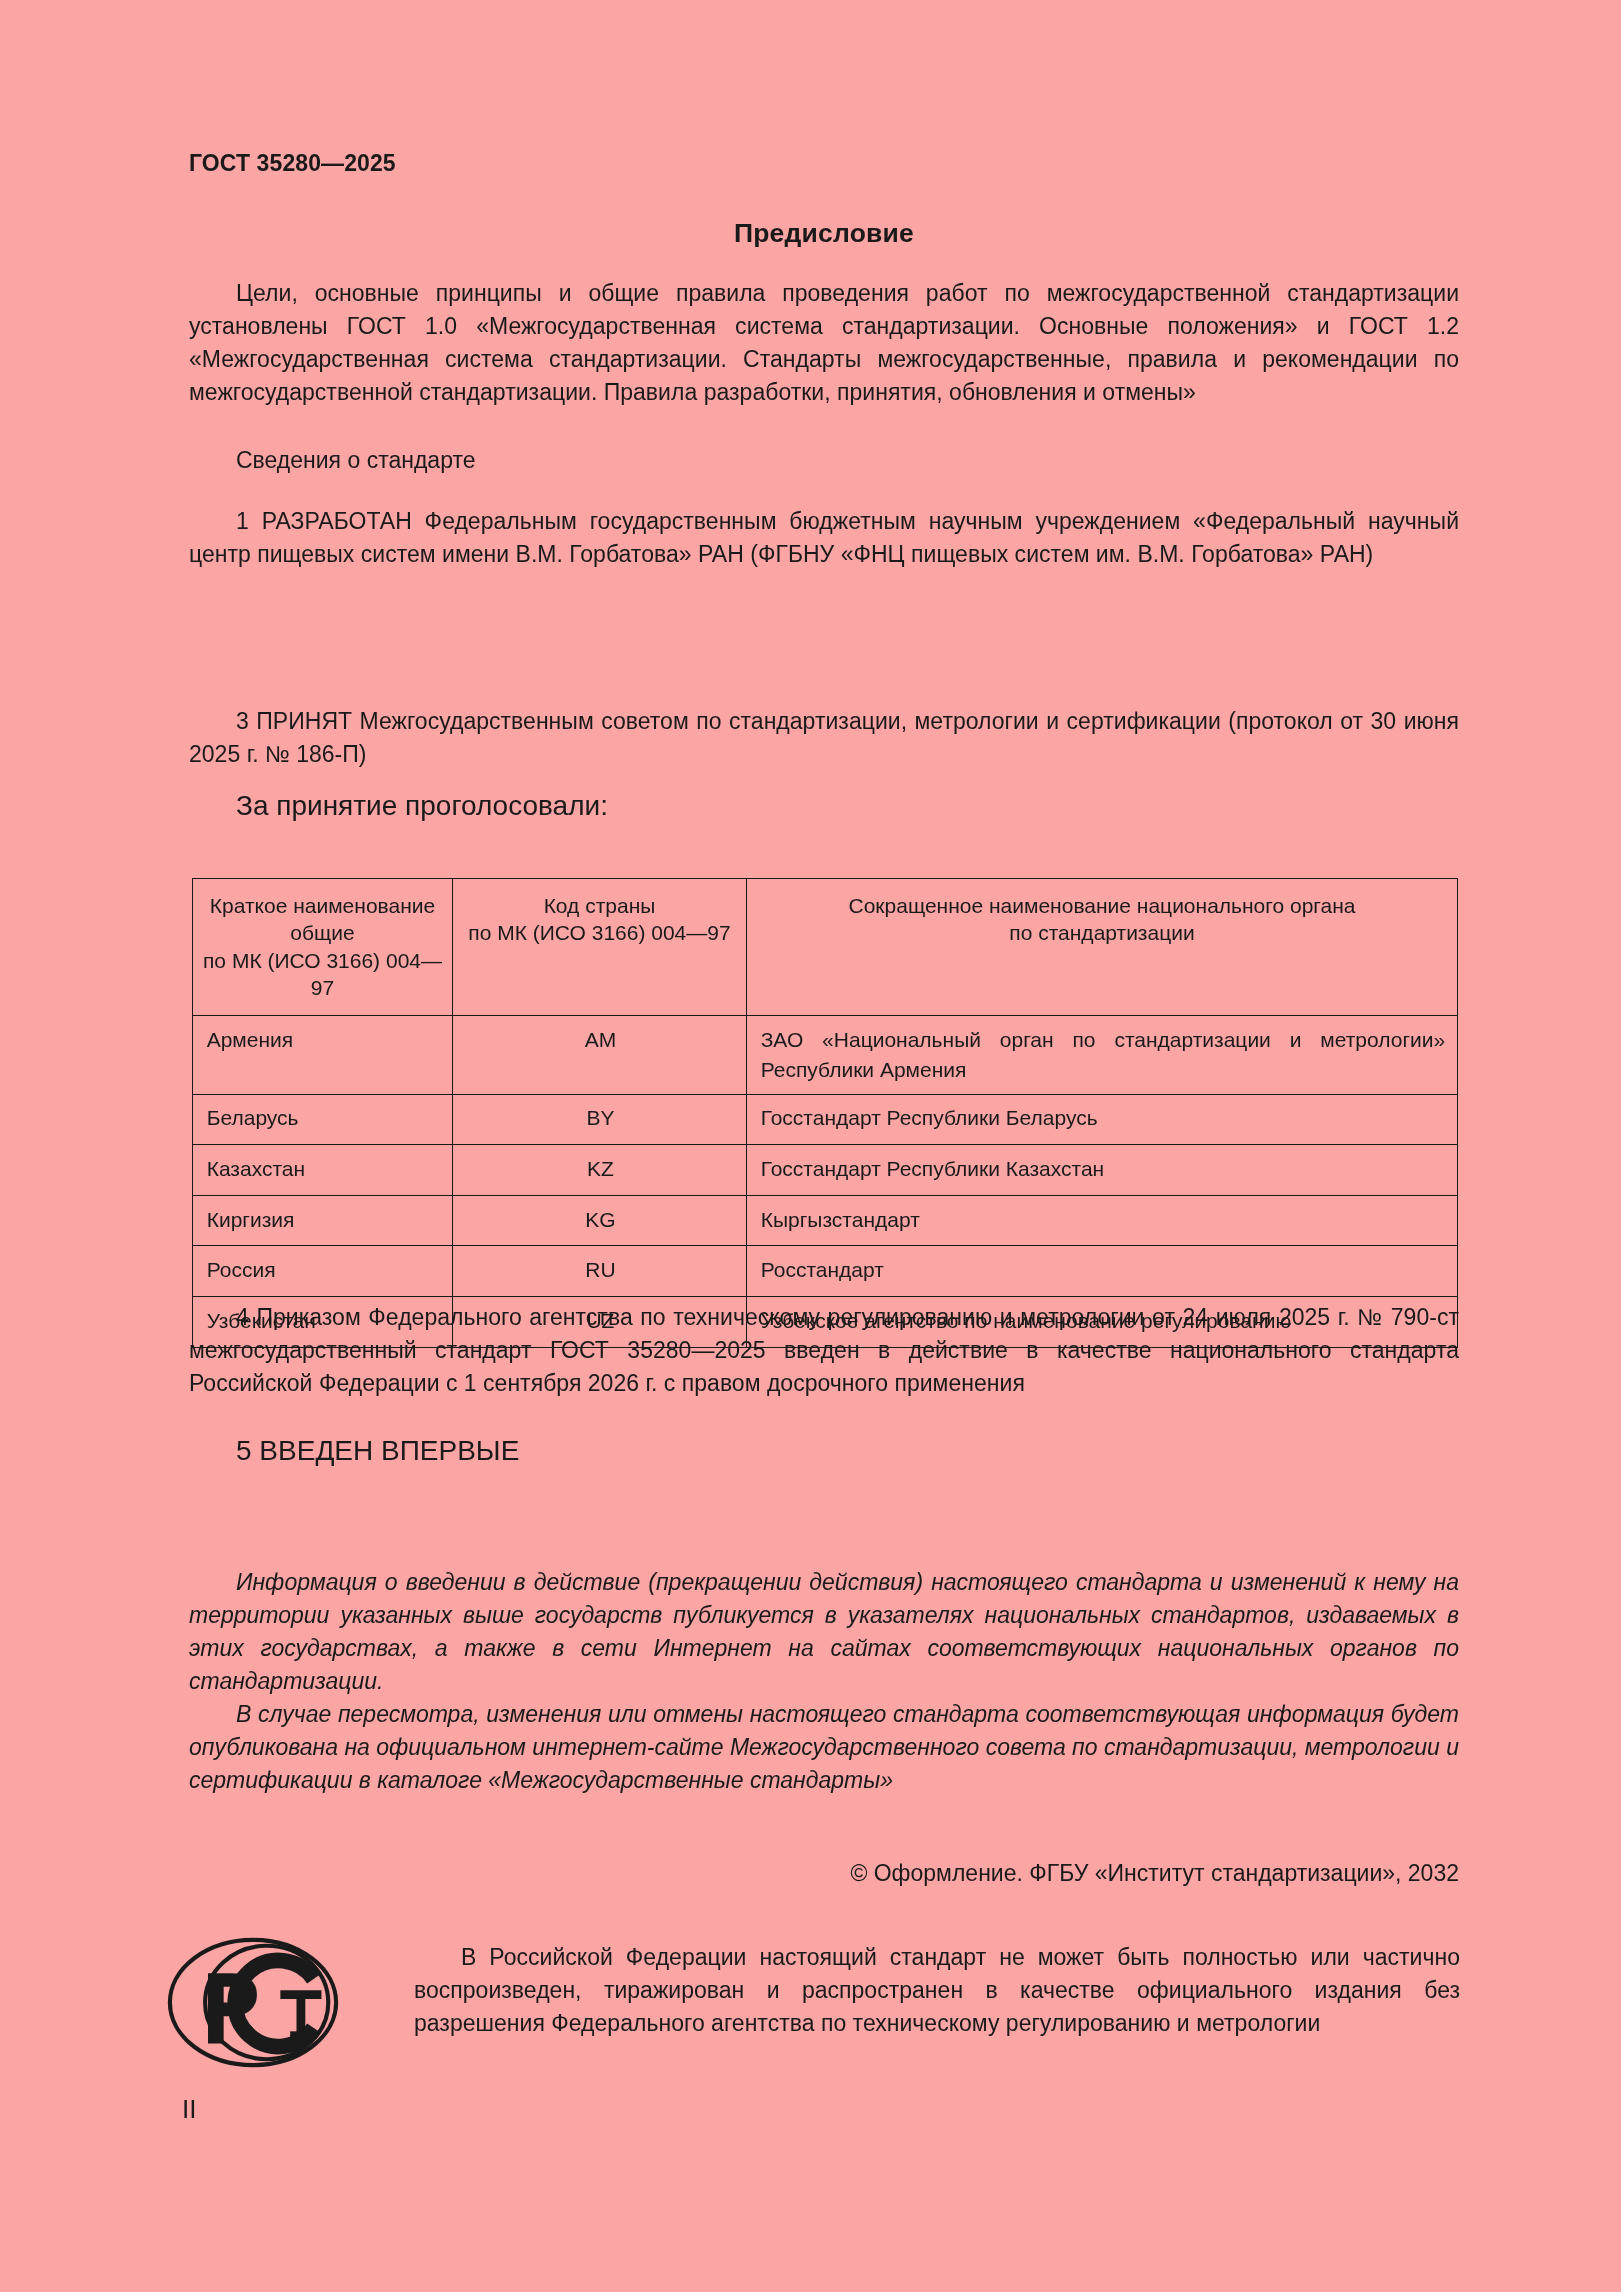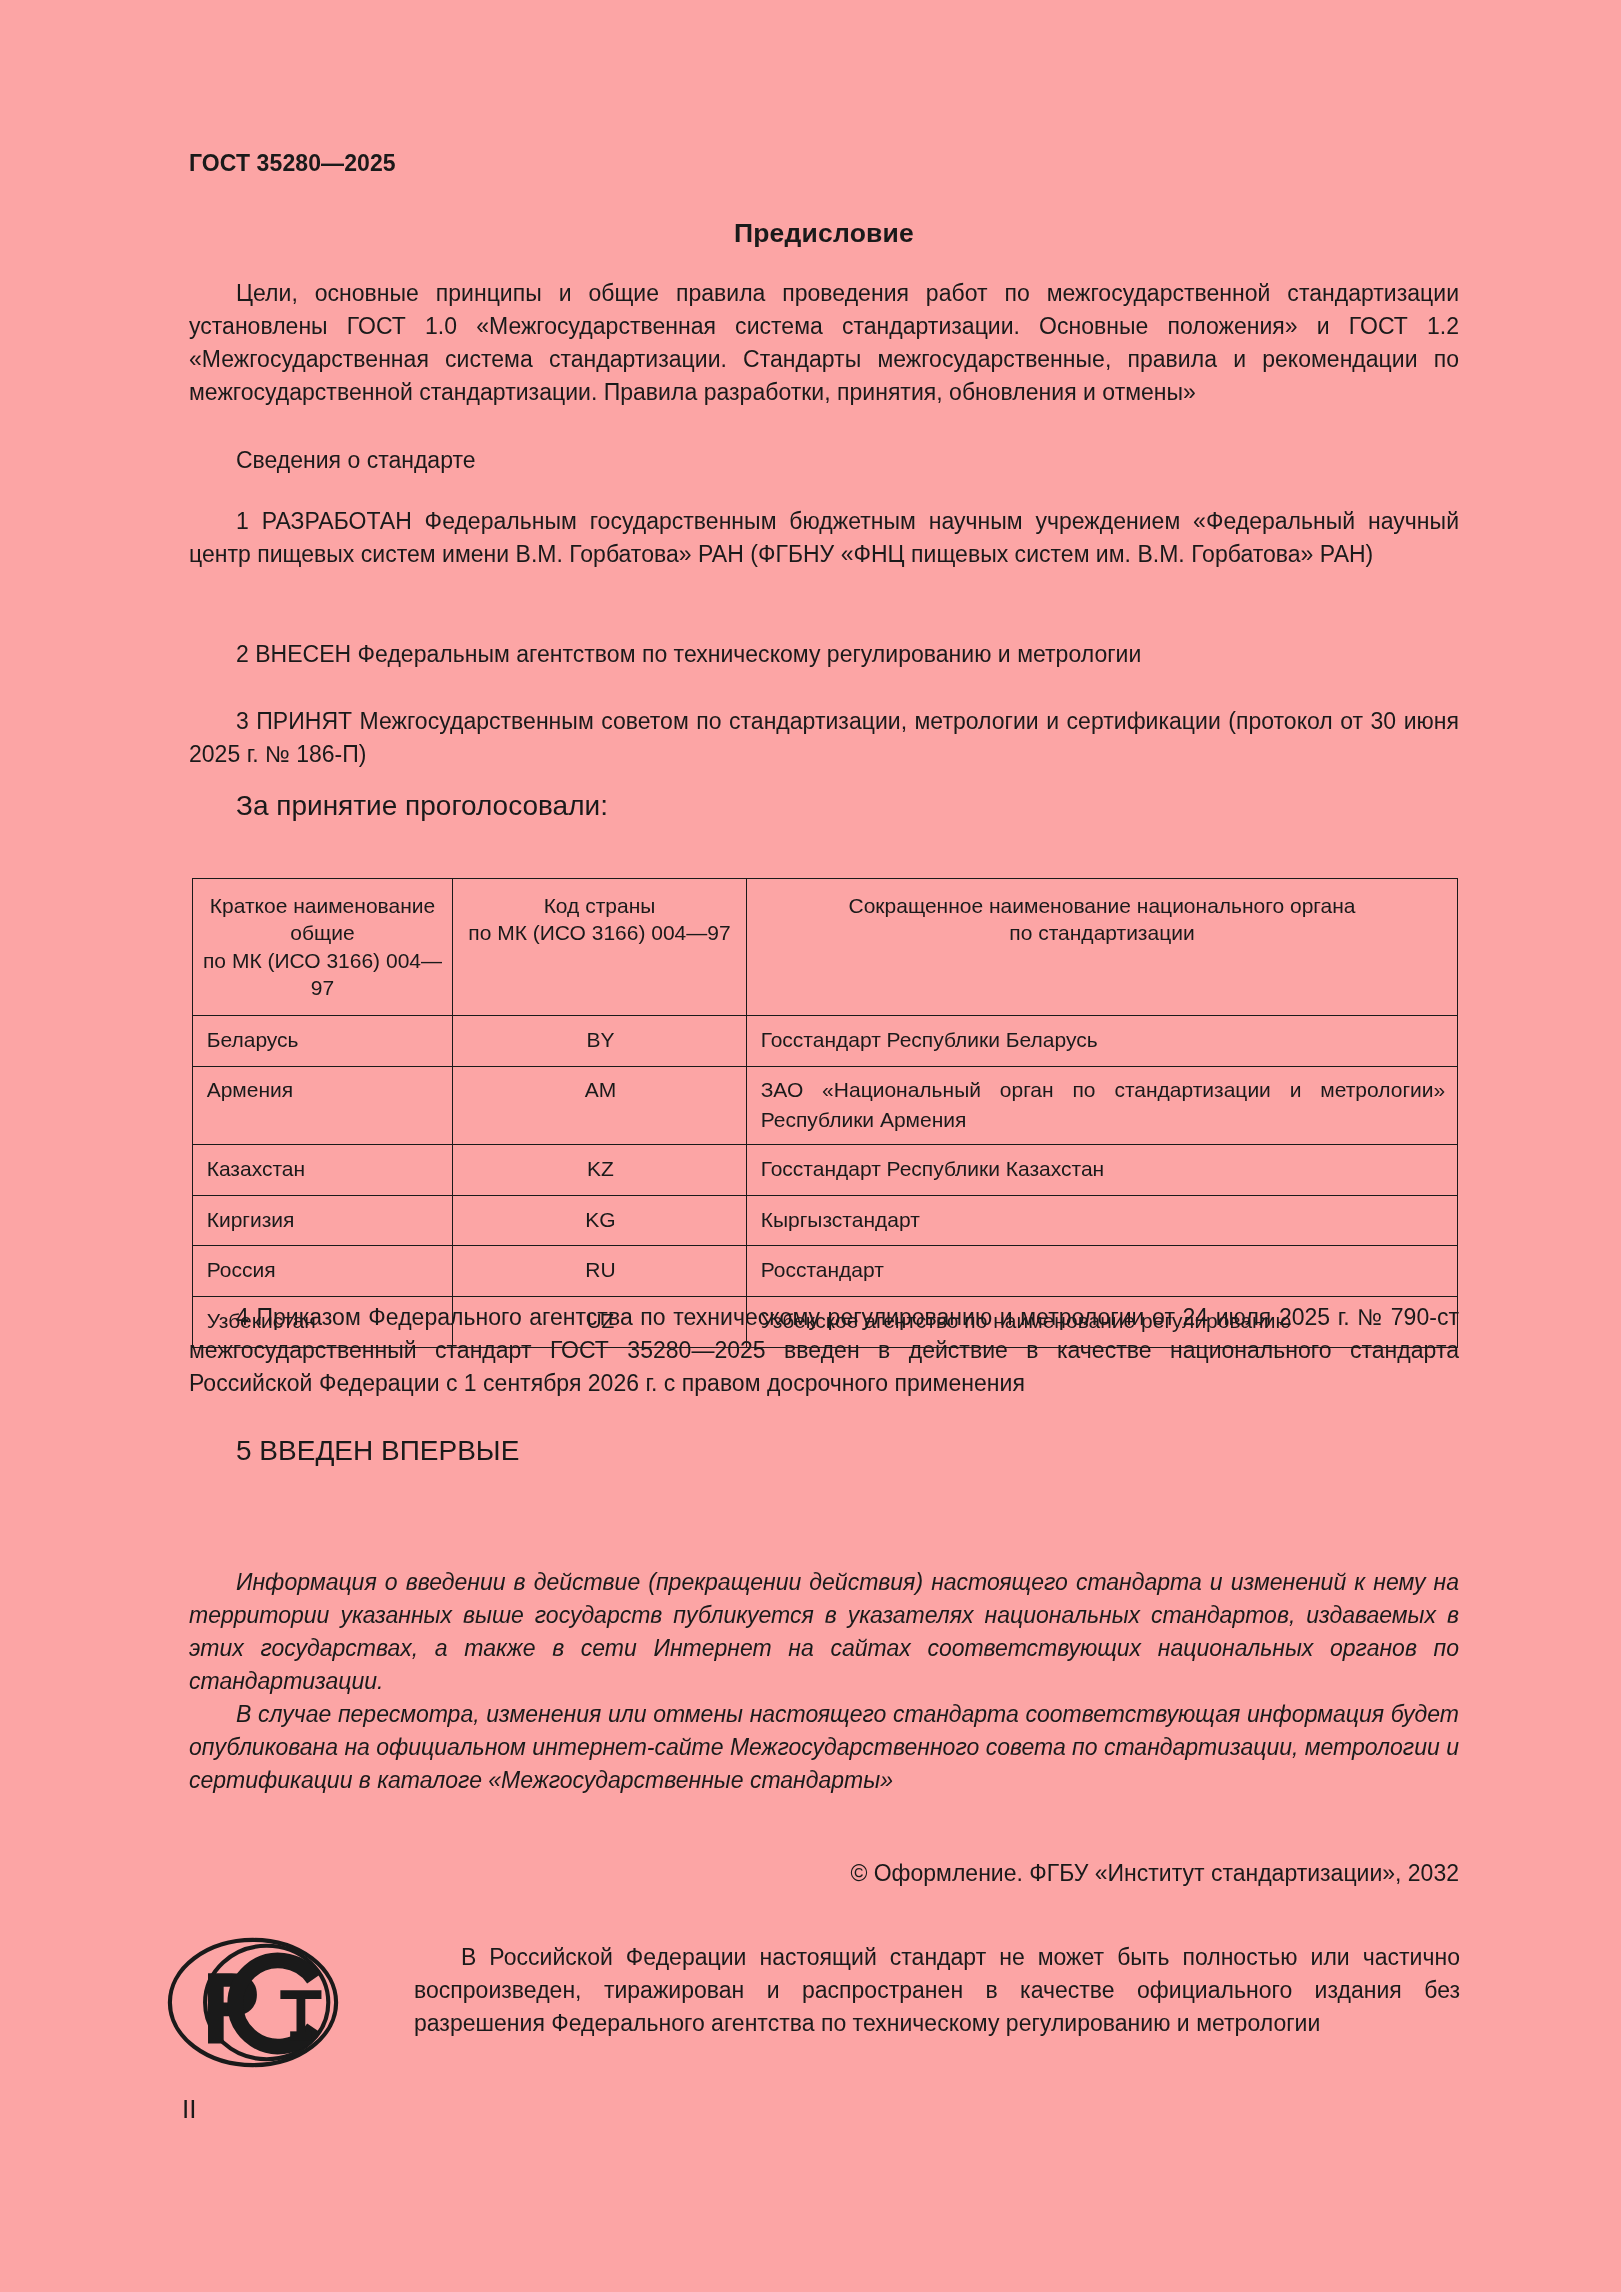--- a/index.html
+++ b/index.html
@@ -151,21 +151,20 @@
   <div class="running-header">ГОСТ 35280—2025</div>
 
   <div class="doc-title">Предисловие</div>
 
   <div class="para" style="top:277px;"><span class="ind"></span><span>Цели, основные принципы и общие правила проведения работ по межгосударственной стандартизации установлены ГОСТ 1.0 «Межгосударственная система стандартизации. Основные положения» и ГОСТ 1.2 «Межгосударственная система стандартизации. Стандарты межгосударственные, правила и рекомендации по межгосударственной стандартизации. Правила разработки, принятия, обновления и отмены»</span></div>
 
   <div class="subhead" style="top:444px;">Сведения о стандарте</div>
 
   <div class="para" style="top:505px;"><span class="ind"></span><span>1 РАЗРАБОТАН Федеральным государственным бюджетным научным учреждением «Федеральный научный центр пищевых систем имени В.М. Горбатова» РАН (ФГБНУ «ФНЦ пищевых систем им. В.М. Горбатова» РАН)</span></div>
 
-  <div class="para lastnojust" style="top:638px;"><span class="ind"></span><span>2 ВНЕСЕН Федеральным агентством по техническому регулированию и метрологии</span></div>
 
   <div class="para" style="top:705px;"><span class="ind"></span><span>3 ПРИНЯТ Межгосударственным советом по стандартизации, метрологии и сертификации (протокол от 30 июня 2025 г. № 186-П)</span></div>
 
   <div class="noindent-line" style="top:789px;"><span class="ind"></span><span>За принятие проголосовали:</span></div>
 
   <table class="vote-table">
     <colgroup>
       <col class="col-name">
       <col class="col-code">
       <col class="col-body">
@@ -181,28 +180,28 @@
           <div>по МК (ИСО 3166) 004—97</div>
         </td>
         <td>
           <div>Сокращенное наименование национального органа</div>
           <div>по стандартизации</div>
         </td>
       </tr>
     </thead>
     <tbody>
       <tr>
+        <td class="c-name">Армения</td>
+        <td class="c-code">AM</td>
+        <td class="c-body">ЗАО «Национальный орган по стандартизации и метрологии» Республики Армения</td>
+      </tr>
+      <tr>
         <td class="c-name">Беларусь</td>
         <td class="c-code">BY</td>
         <td class="c-body">Госстандарт Республики Беларусь</td>
-      </tr>
-      <tr>
-        <td class="c-name">Армения</td>
-        <td class="c-code">AM</td>
-        <td class="c-body">ЗАО «Национальный орган по стандартизации и метрологии» Республики Армения</td>
       </tr>
       <tr>
         <td class="c-name">Казахстан</td>
         <td class="c-code">KZ</td>
         <td class="c-body">Госстандарт Республики Казахстан</td>
       </tr>
       <tr>
         <td class="c-name">Киргизия</td>
         <td class="c-code">KG</td>
         <td class="c-body">Кыргызстандарт</td>

